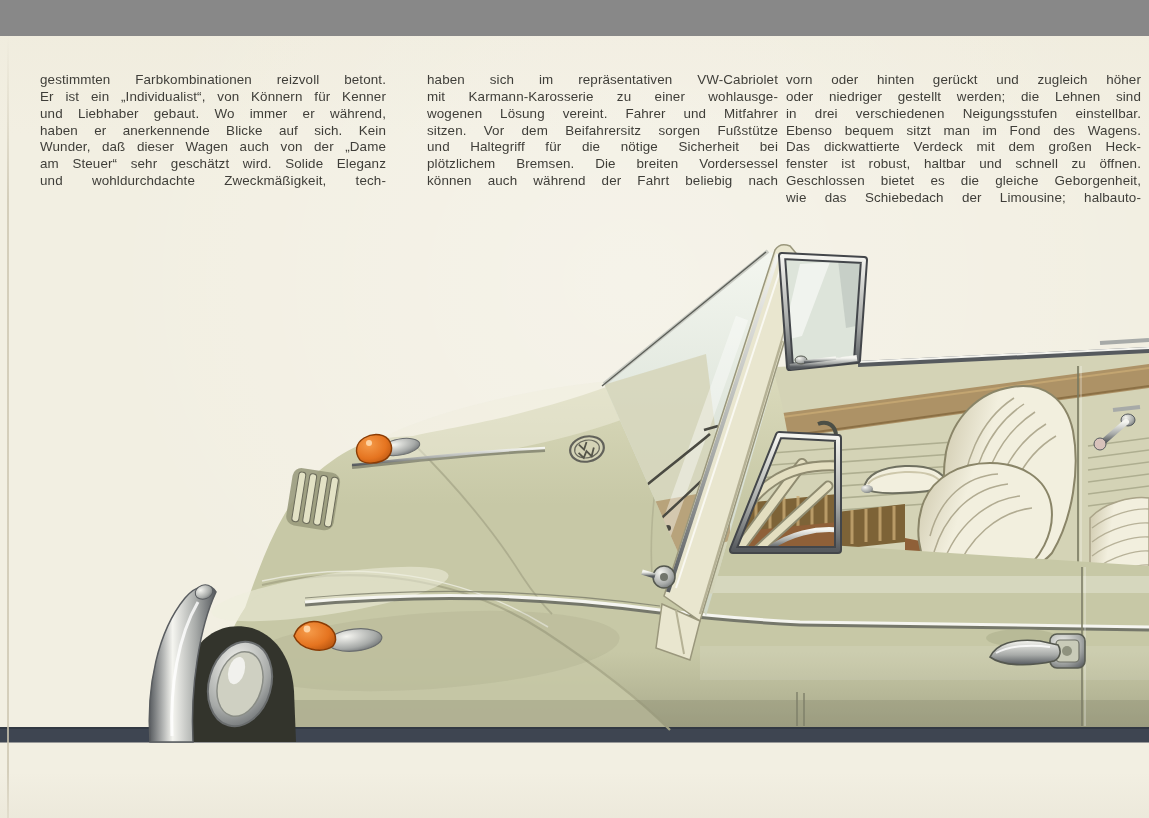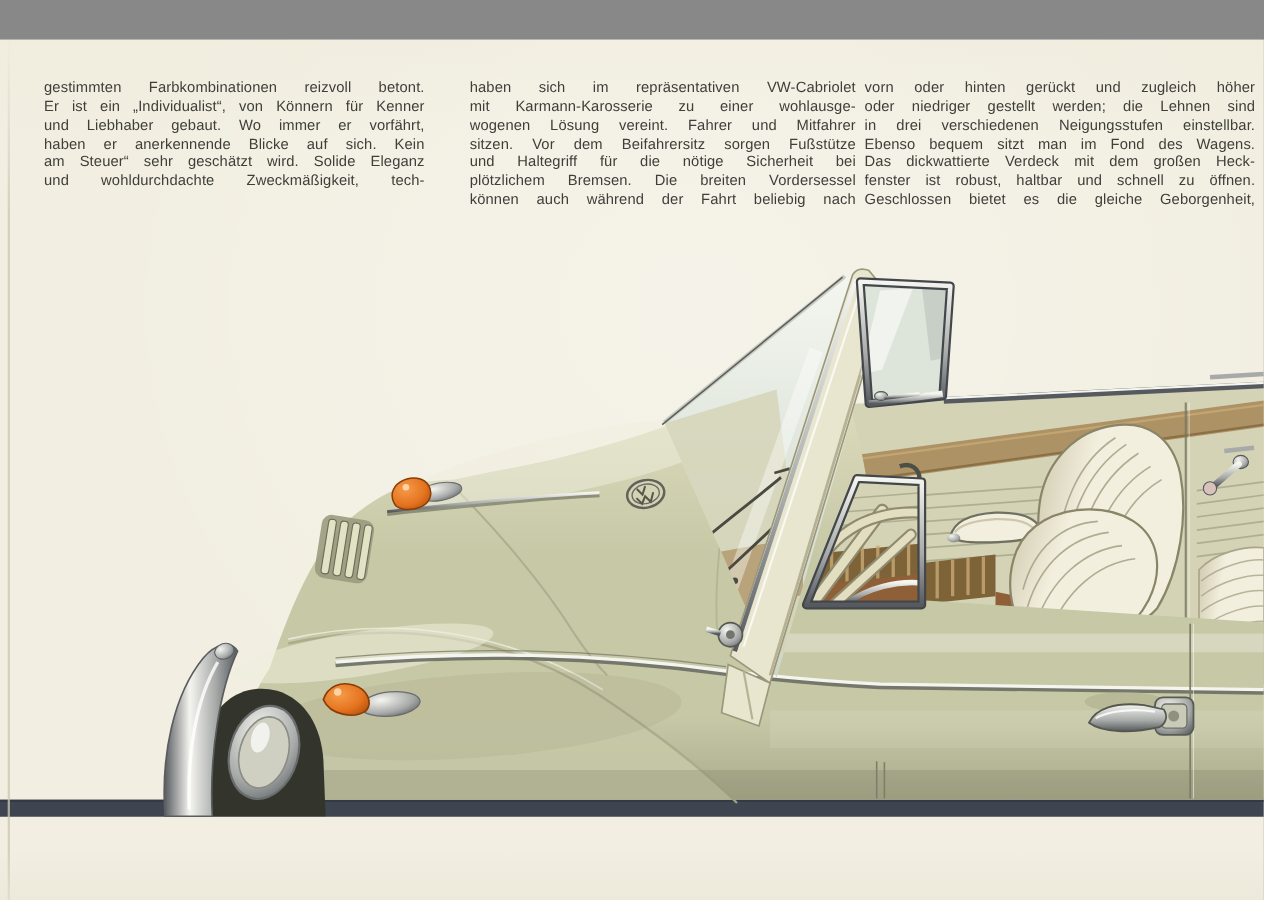--- a/index.html
+++ b/index.html
@@ -26,42 +26,44 @@
 </style>
 </head>
 <body>
 
 <div class="page">
   <div class="paper-tint"></div>
 
   <div class="col" id="col-1">
     <div class="tline">gestimmten Farbkombinationen reizvoll betont.</div>
     <div class="tline">Er ist ein „Individualist“, von Könnern für Kenner</div>
-    <div class="tline">und Liebhaber gebaut. Wo immer er vorfährt,</div>
+    <div class="tline">und Liebhaber gebaut. Wo immer er während,</div>
     <div class="tline">haben er anerkennende Blicke auf sich. Kein</div>
+    <div class="tline">Wunder, daß dieser Wagen auch von der „Dame</div>
     <div class="tline">am Steuer“ sehr geschätzt wird. Solide Eleganz</div>
     <div class="tline">und wohldurchdachte Zweckmäßigkeit, tech-</div>
   </div>
   <div class="col" id="col-2">
     <div class="tline">haben sich im repräsentativen VW-Cabriolet</div>
     <div class="tline">mit Karmann-Karosserie zu einer wohlausge-</div>
     <div class="tline">wogenen Lösung vereint. Fahrer und Mitfahrer</div>
     <div class="tline">sitzen. Vor dem Beifahrersitz sorgen Fußstütze</div>
     <div class="tline">und Haltegriff für die nötige Sicherheit bei</div>
     <div class="tline">plötzlichem Bremsen. Die breiten Vordersessel</div>
     <div class="tline">können auch während der Fahrt beliebig nach</div>
   </div>
   <div class="col" id="col-3">
     <div class="tline">vorn oder hinten gerückt und zugleich höher</div>
     <div class="tline">oder niedriger gestellt werden; die Lehnen sind</div>
     <div class="tline">in drei verschiedenen Neigungsstufen einstellbar.</div>
     <div class="tline">Ebenso bequem sitzt man im Fond des Wagens.</div>
     <div class="tline">Das dickwattierte Verdeck mit dem großen Heck-</div>
     <div class="tline">fenster ist robust, haltbar und schnell zu öffnen.</div>
     <div class="tline">Geschlossen bietet es die gleiche Geborgenheit,</div>
+    <div class="tline">wie das Schiebedach der Limousine; halbauto-</div>
   </div>
 
   <svg width="1149" height="818" viewBox="0 0 1149 818" aria-label="VW Cabriolet illustration">
     <defs>
       <linearGradient id="bodyGrad" x1="0" y1="280" x2="0" y2="700" gradientUnits="userSpaceOnUse">
         <stop offset="0" style="stop-color:var(--bodyLight)"></stop>
         <stop offset=".45" style="stop-color:var(--body)"></stop>
         <stop offset=".8" style="stop-color:var(--body)"></stop>
         <stop offset="1" style="stop-color:var(--bodyDark)"></stop>
       </linearGradient>

